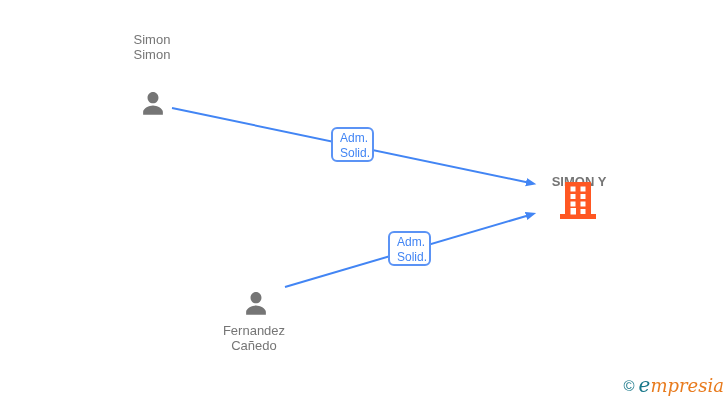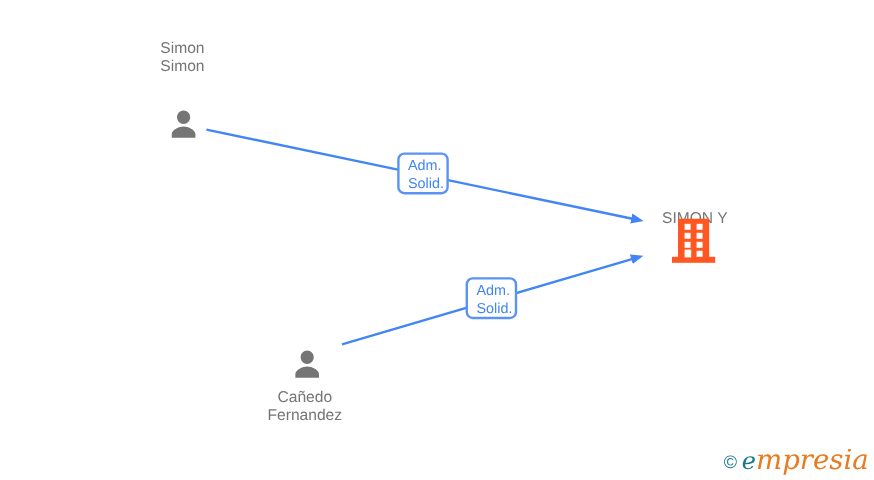--- a/index.html
+++ b/index.html
@@ -26,21 +26,21 @@
     position: absolute;
     width: 104px;
     text-align: center;
     color: #757575;
     font-size: 13px;
     line-height: 14.5px;
     cursor: pointer;
   }
   .node-label span { display: block; }
   .company-label {
-    font-weight: normal;
+    font-weight: bold;
     line-height: 14px;
     white-space: pre;
   }
   .node-icon {
     position: absolute;
     cursor: pointer;
   }
   .edge-label-box {
     position: absolute;
     width: 43px;
@@ -73,21 +73,21 @@
     color: #19788a;
     font-family: "DejaVu Serif", serif;
     font-style: italic;
     font-size: 20px;
     margin-left: 4px;
   }
   .wm-rest {
     color: #e87b1e;
     font-family: "DejaVu Serif", serif;
     font-style: italic;
-    font-size: 23px;
+    font-size: 18px;
   }
 </style>
 </head>
 <body>
 
 <div class="canvas">
 
   <svg class="edges-svg" viewBox="0 0 728 400">
     <defs>
       <marker id="arrowhead" markerUnits="userSpaceOnUse" markerWidth="14" markerHeight="12" refX="2" refY="5" orient="auto">
@@ -107,22 +107,22 @@
       <path fill="#757575" d="M12 12.2c2.3 0 4.1-1.9 4.1-4.2S14.3 3.8 12 3.8 7.9 5.7 7.9 8s1.8 4.2 4.1 4.2zm0 1.6c-2.8 0-7.4 2.1-7.4 4.8v2.2h14.8v-2.2c0-2.7-4.6-4.8-7.4-4.8z"></path>
     </svg>
   </div>
 
   <div class="node-icon" style="left:240px; top:287px;">
     <svg width="32" height="32" viewBox="0 0 24 24">
       <path fill="#757575" d="M12 12.2c2.3 0 4.1-1.9 4.1-4.2S14.3 3.8 12 3.8 7.9 5.7 7.9 8s1.8 4.2 4.1 4.2zm0 1.6c-2.8 0-7.4 2.1-7.4 4.8v2.2h14.8v-2.2c0-2.7-4.6-4.8-7.4-4.8z"></path>
     </svg>
   </div>
   <div class="node-label" style="left:202px; top:324px;">
+    <span>Fernandez</span>
     <span>Cañedo</span>
-    <span>Fernandez</span>
   </div>
 
   <div class="node-label company-label" style="left:527px; top:147px;">
     <span>SIMON Y</span>
   </div>
   <div class="node-icon" style="left:557px; top:182px;">
     <svg width="42" height="38" viewBox="0 0 42 38">
       <rect x="8" y="0" width="26" height="33" fill="#ff5722"></rect>
       <rect x="3" y="32" width="36" height="5" fill="#ff5722"></rect>
       <rect x="13.5" y="4.5" width="5" height="5" fill="#ffffff"></rect>

